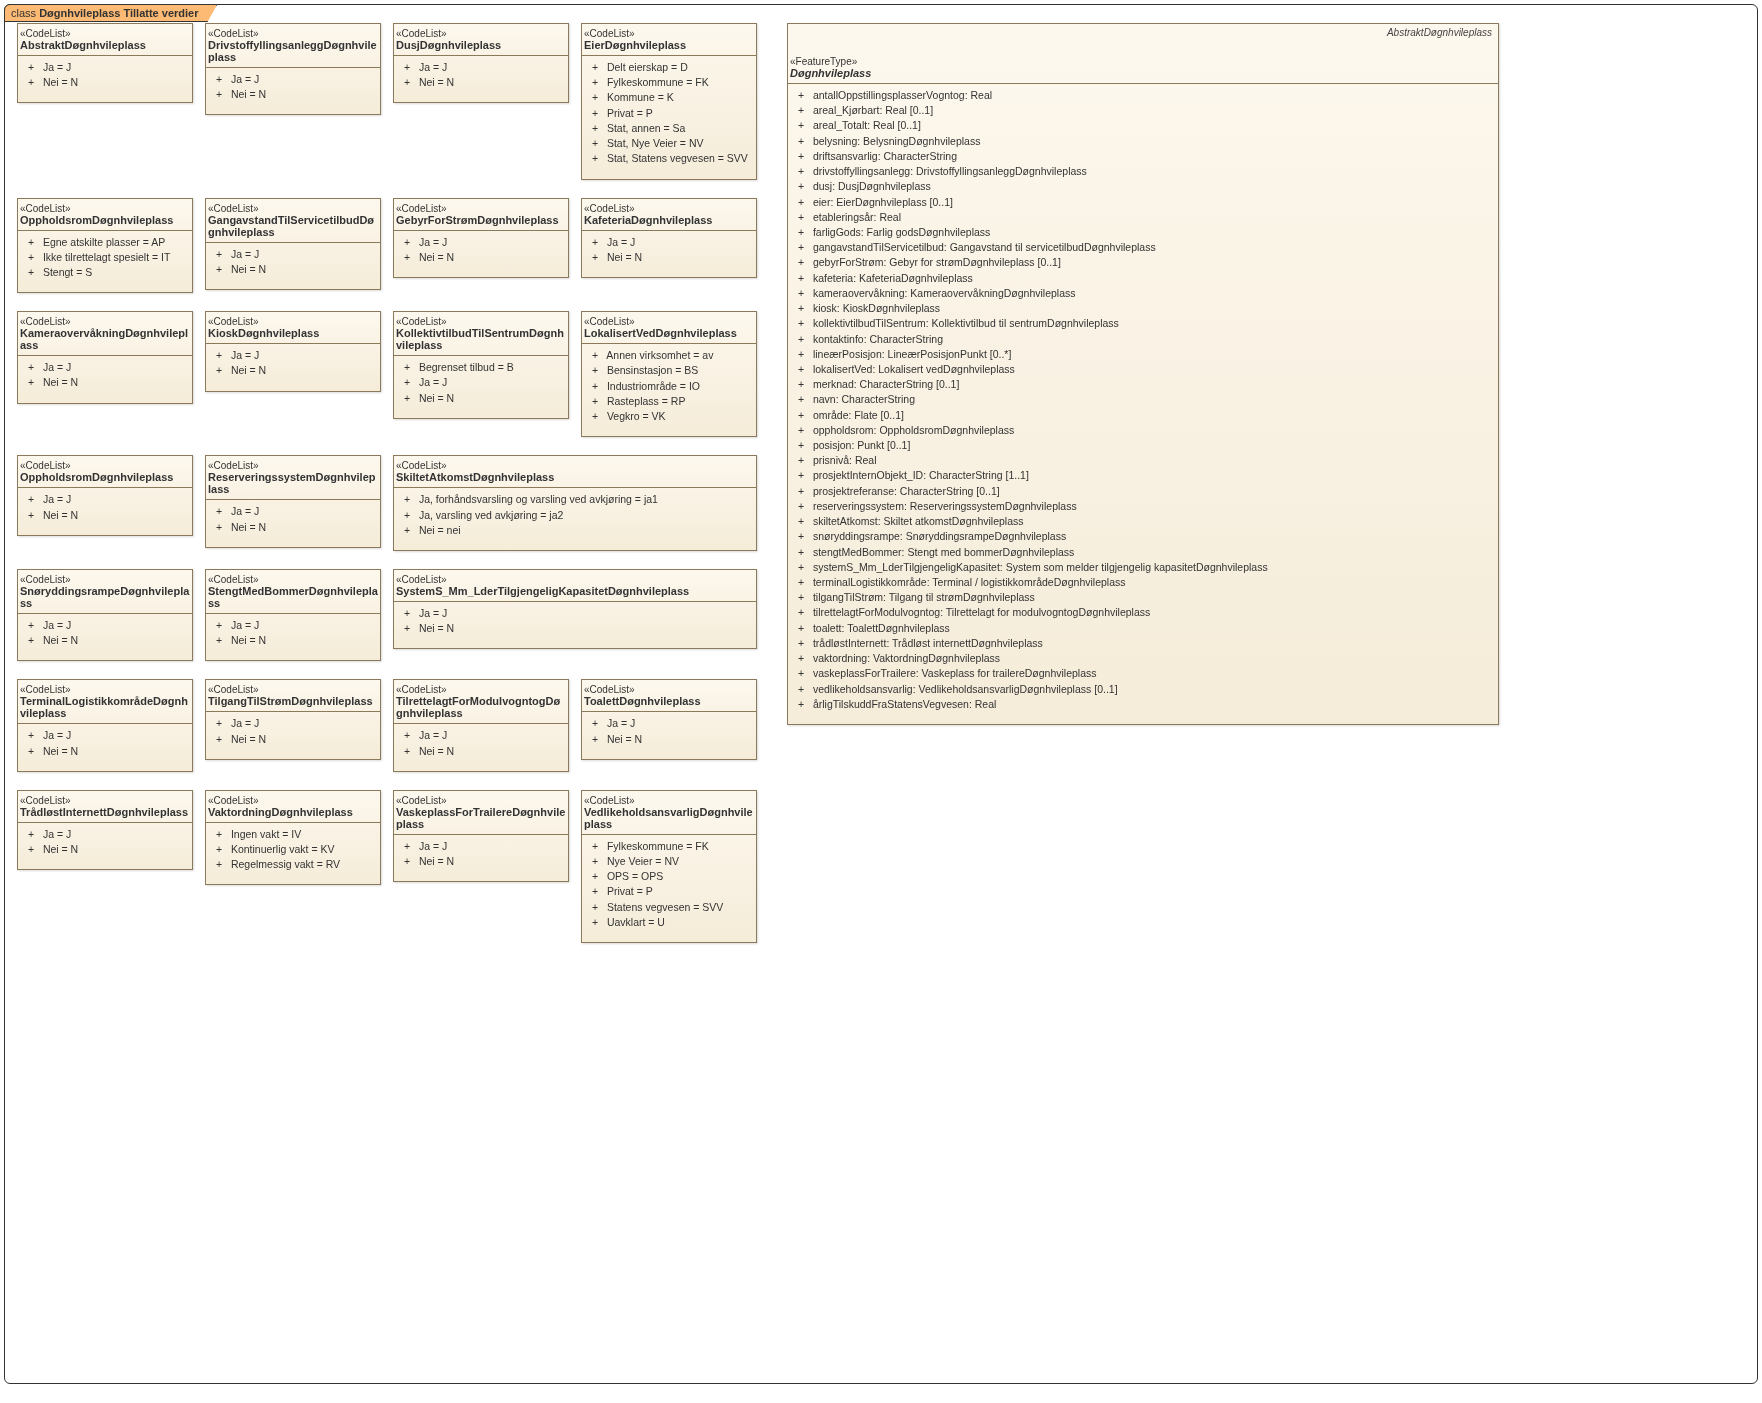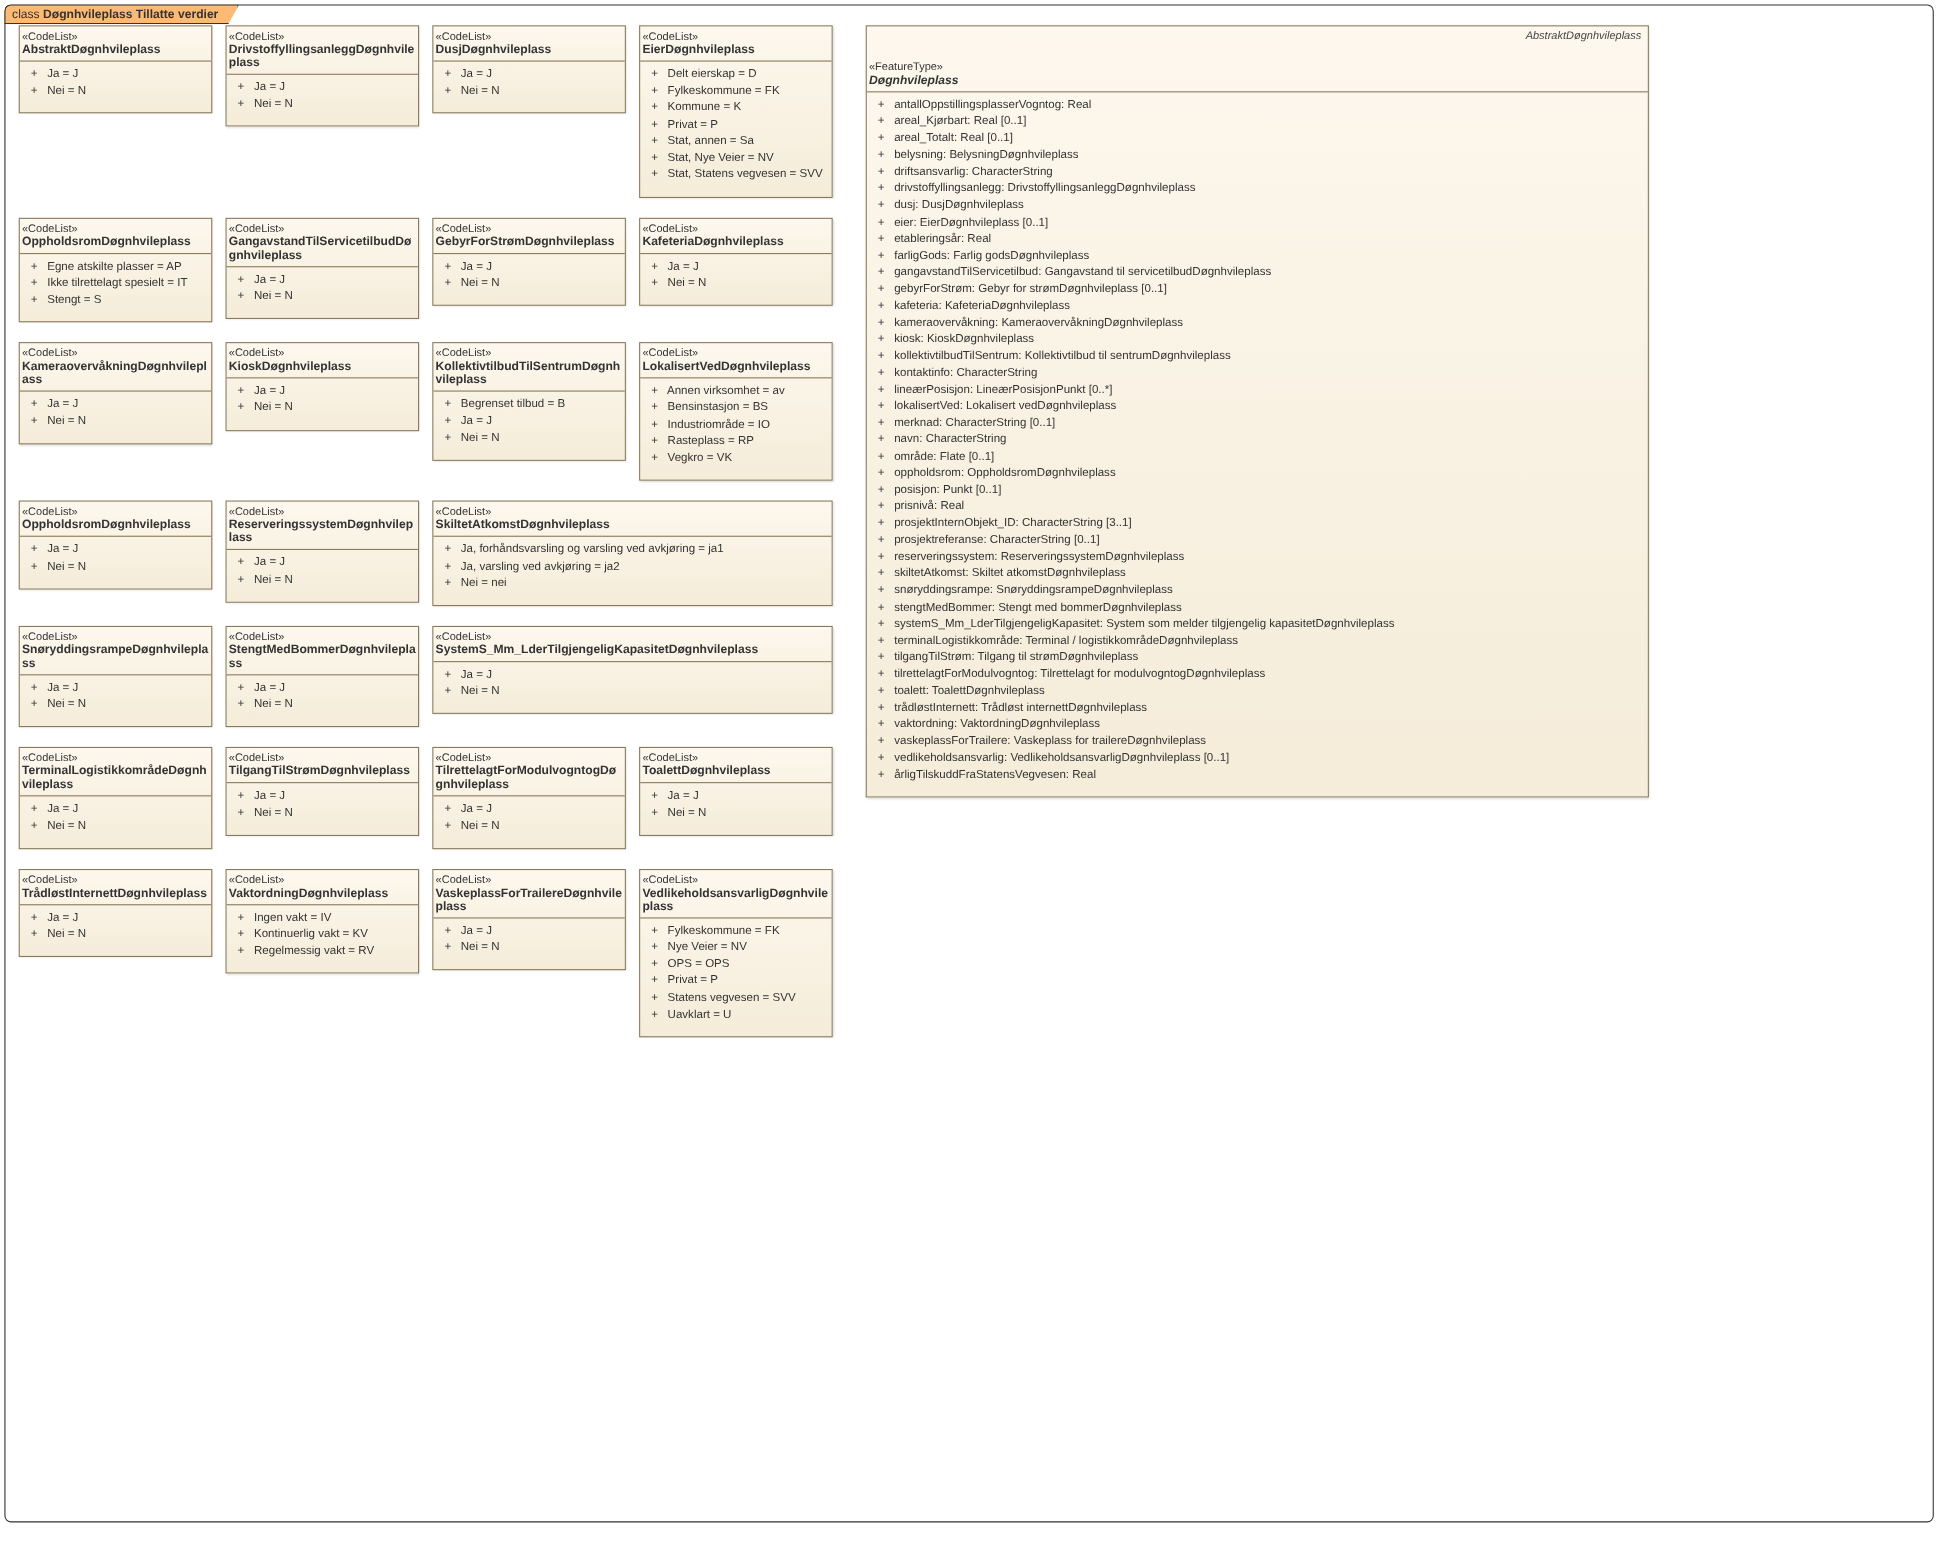--- a/index.html
+++ b/index.html
@@ -396,21 +396,21 @@
           <div class="attr-line">kollektivtilbudTilSentrum: Kollektivtilbud til sentrumDøgnhvileplass</div>
           <div class="attr-line">kontaktinfo: CharacterString</div>
           <div class="attr-line">lineærPosisjon: LineærPosisjonPunkt [0..*]</div>
           <div class="attr-line">lokalisertVed: Lokalisert vedDøgnhvileplass</div>
           <div class="attr-line">merknad: CharacterString [0..1]</div>
           <div class="attr-line">navn: CharacterString</div>
           <div class="attr-line">område: Flate [0..1]</div>
           <div class="attr-line">oppholdsrom: OppholdsromDøgnhvileplass</div>
           <div class="attr-line">posisjon: Punkt [0..1]</div>
           <div class="attr-line">prisnivå: Real</div>
-          <div class="attr-line">prosjektInternObjekt_ID: CharacterString [3..1]</div>
+          <div class="attr-line">prosjektInternObjekt_ID: CharacterString [1..1]</div>
           <div class="attr-line">prosjektreferanse: CharacterString [0..1]</div>
           <div class="attr-line">reserveringssystem: ReserveringssystemDøgnhvileplass</div>
           <div class="attr-line">skiltetAtkomst: Skiltet atkomstDøgnhvileplass</div>
           <div class="attr-line">snøryddingsrampe: SnøryddingsrampeDøgnhvileplass</div>
           <div class="attr-line">stengtMedBommer: Stengt med bommerDøgnhvileplass</div>
           <div class="attr-line">systemS_Mm_LderTilgjengeligKapasitet: System som melder tilgjengelig kapasitetDøgnhvileplass</div>
           <div class="attr-line">terminalLogistikkområde: Terminal / logistikkområdeDøgnhvileplass</div>
           <div class="attr-line">tilgangTilStrøm: Tilgang til strømDøgnhvileplass</div>
           <div class="attr-line">tilrettelagtForModulvogntog: Tilrettelagt for modulvogntogDøgnhvileplass</div>
           <div class="attr-line">toalett: ToalettDøgnhvileplass</div>

